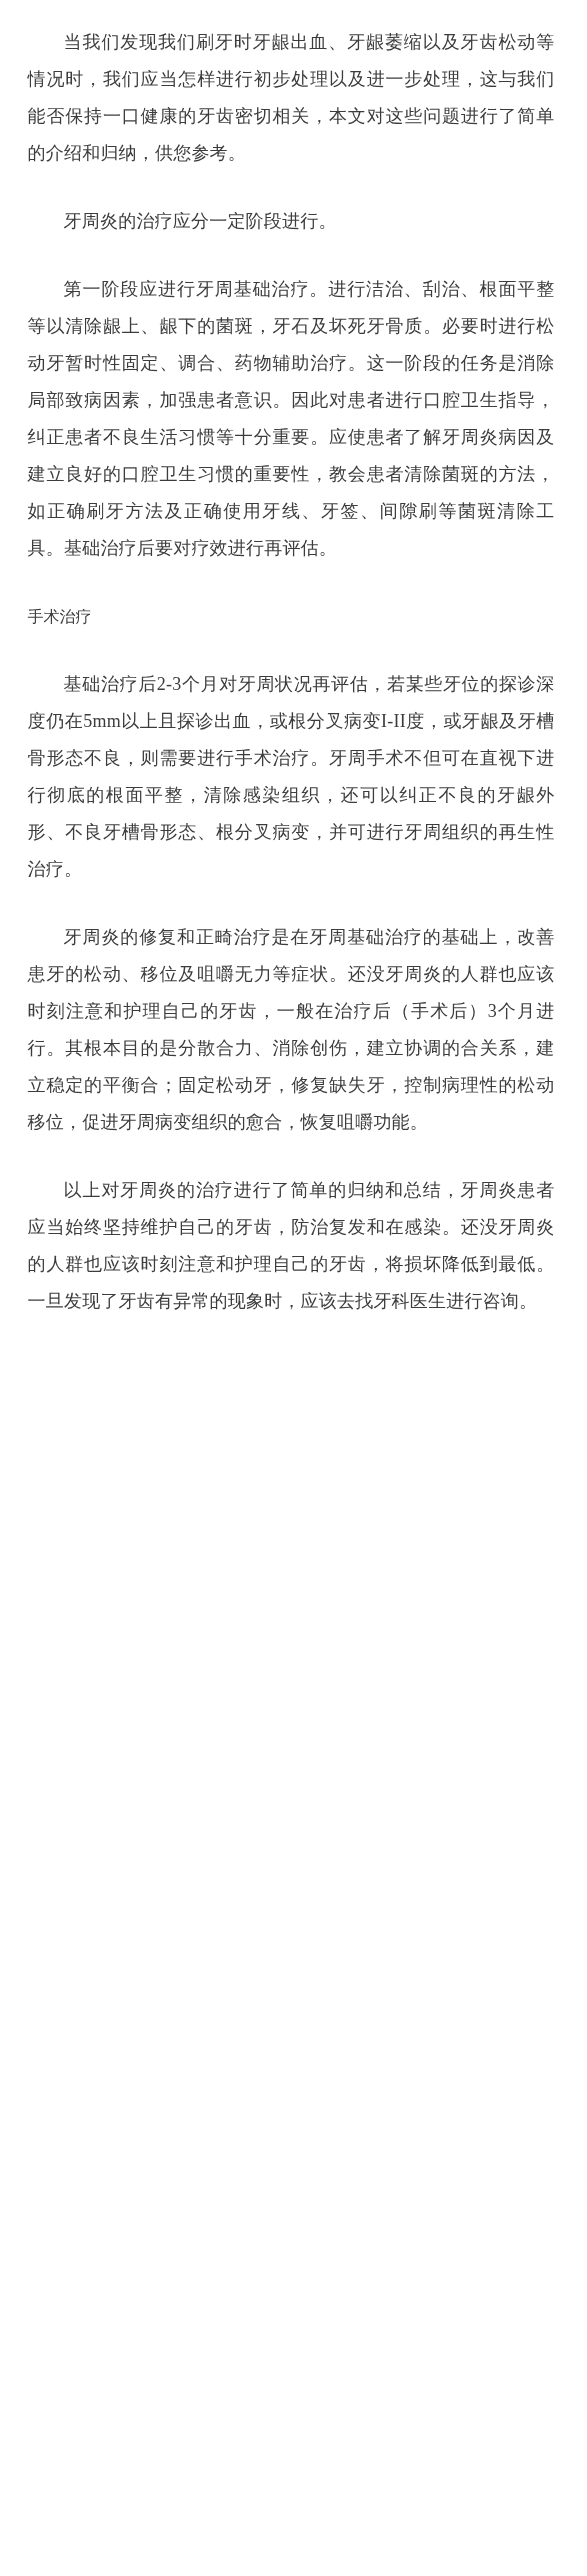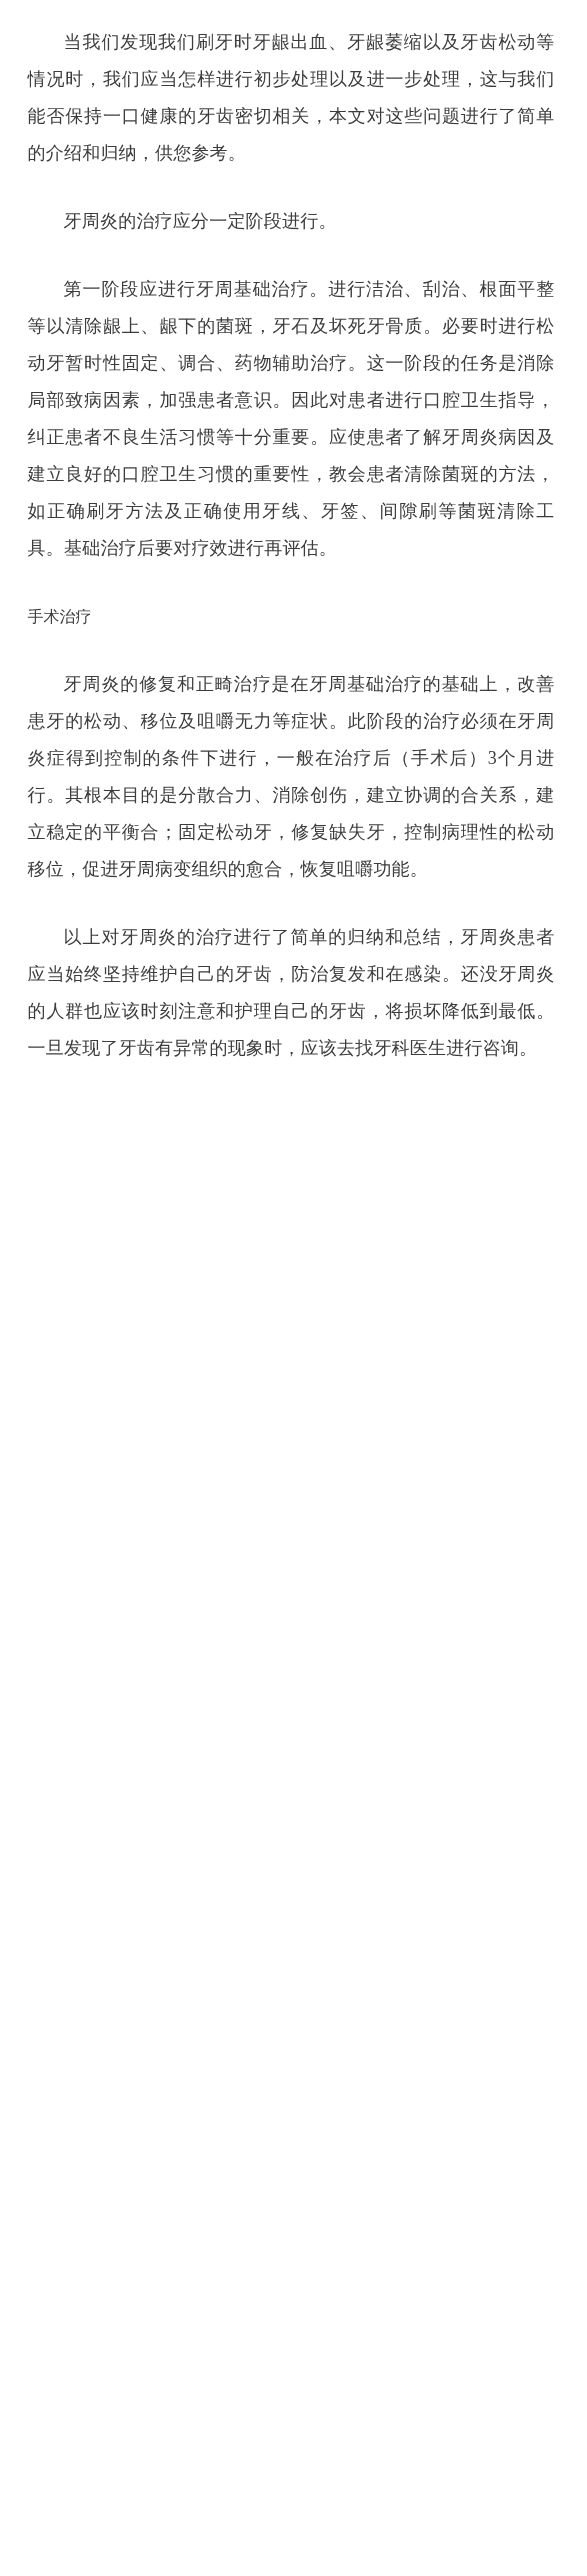--- a/index.html
+++ b/index.html
@@ -48,19 +48,20 @@
 
   <p class="para">当我们发现我们刷牙时牙龈出血、牙龈萎缩以及牙齿松动等情况时，我们应当怎样进行初步处理以及进一步处理，这与我们能否保持一口健康的牙齿密切相关，本文对这些问题进行了简单的介绍和归纳，供您参考。</p>
 
 
   <p class="para">牙周炎的治疗应分一定阶段进行。</p>
 
   <p class="para">第一阶段应进行牙周基础治疗。进行洁治、刮治、根面平整等以清除龈上、龈下的菌斑，牙石及坏死牙骨质。必要时进行松动牙暂时性固定、调合、药物辅助治疗。这一阶段的任务是消除局部致病因素，加强患者意识。因此对患者进行口腔卫生指导，纠正患者不良生活习惯等十分重要。应使患者了解牙周炎病因及建立良好的口腔卫生习惯的重要性，教会患者清除菌斑的方法，如正确刷牙方法及正确使用牙线、牙签、间隙刷等菌斑清除工具。基础治疗后要对疗效进行再评估。</p>
 
   <p class="subhead">手术治疗</p>
 
+  <p class="para">基础治疗后2-3个月对牙周状况再评估，若某些牙位的探诊深度仍在5mm以上且探诊出血，或根分叉病变I-II度，或牙龈及牙槽骨形态不良，则需要进行手术治疗。牙周手术不但可在直视下进行彻底的根面平整，清除感染组织，还可以纠正不良的牙龈外形、不良牙槽骨形态、根分叉病变，并可进行牙周组织的再生性治疗。</p>
 
-  <p class="para">牙周炎的修复和正畸治疗是在牙周基础治疗的基础上，改善患牙的松动、移位及咀嚼无力等症状。此阶段的治疗必须在牙周炎症得到控制的条件下进行，一般在治疗后（手术后）3个月进行。其根本目的是分散合力、消除创伤，建立协调的合关系，建立稳定的平衡合；固定松动牙，修复缺失牙，控制病理性的松动移位，促进牙周病变组织的愈合，恢复咀嚼功能。</p>
+  <p class="para">牙周炎的修复和正畸治疗是在牙周基础治疗的基础上，改善患牙的松动、移位及咀嚼无力等症状。还没牙周炎的人群也应该时刻注意和护理自己的牙齿，一般在治疗后（手术后）3个月进行。其根本目的是分散合力、消除创伤，建立协调的合关系，建立稳定的平衡合；固定松动牙，修复缺失牙，控制病理性的松动移位，促进牙周病变组织的愈合，恢复咀嚼功能。</p>
 
   <p class="para">以上对牙周炎的治疗进行了简单的归纳和总结，牙周炎患者应当始终坚持维护自己的牙齿，防治复发和在感染。还没牙周炎的人群也应该时刻注意和护理自己的牙齿，将损坏降低到最低。一旦发现了牙齿有异常的现象时，应该去找牙科医生进行咨询。</p>
 
 </div>
 
 
 </body></html>

